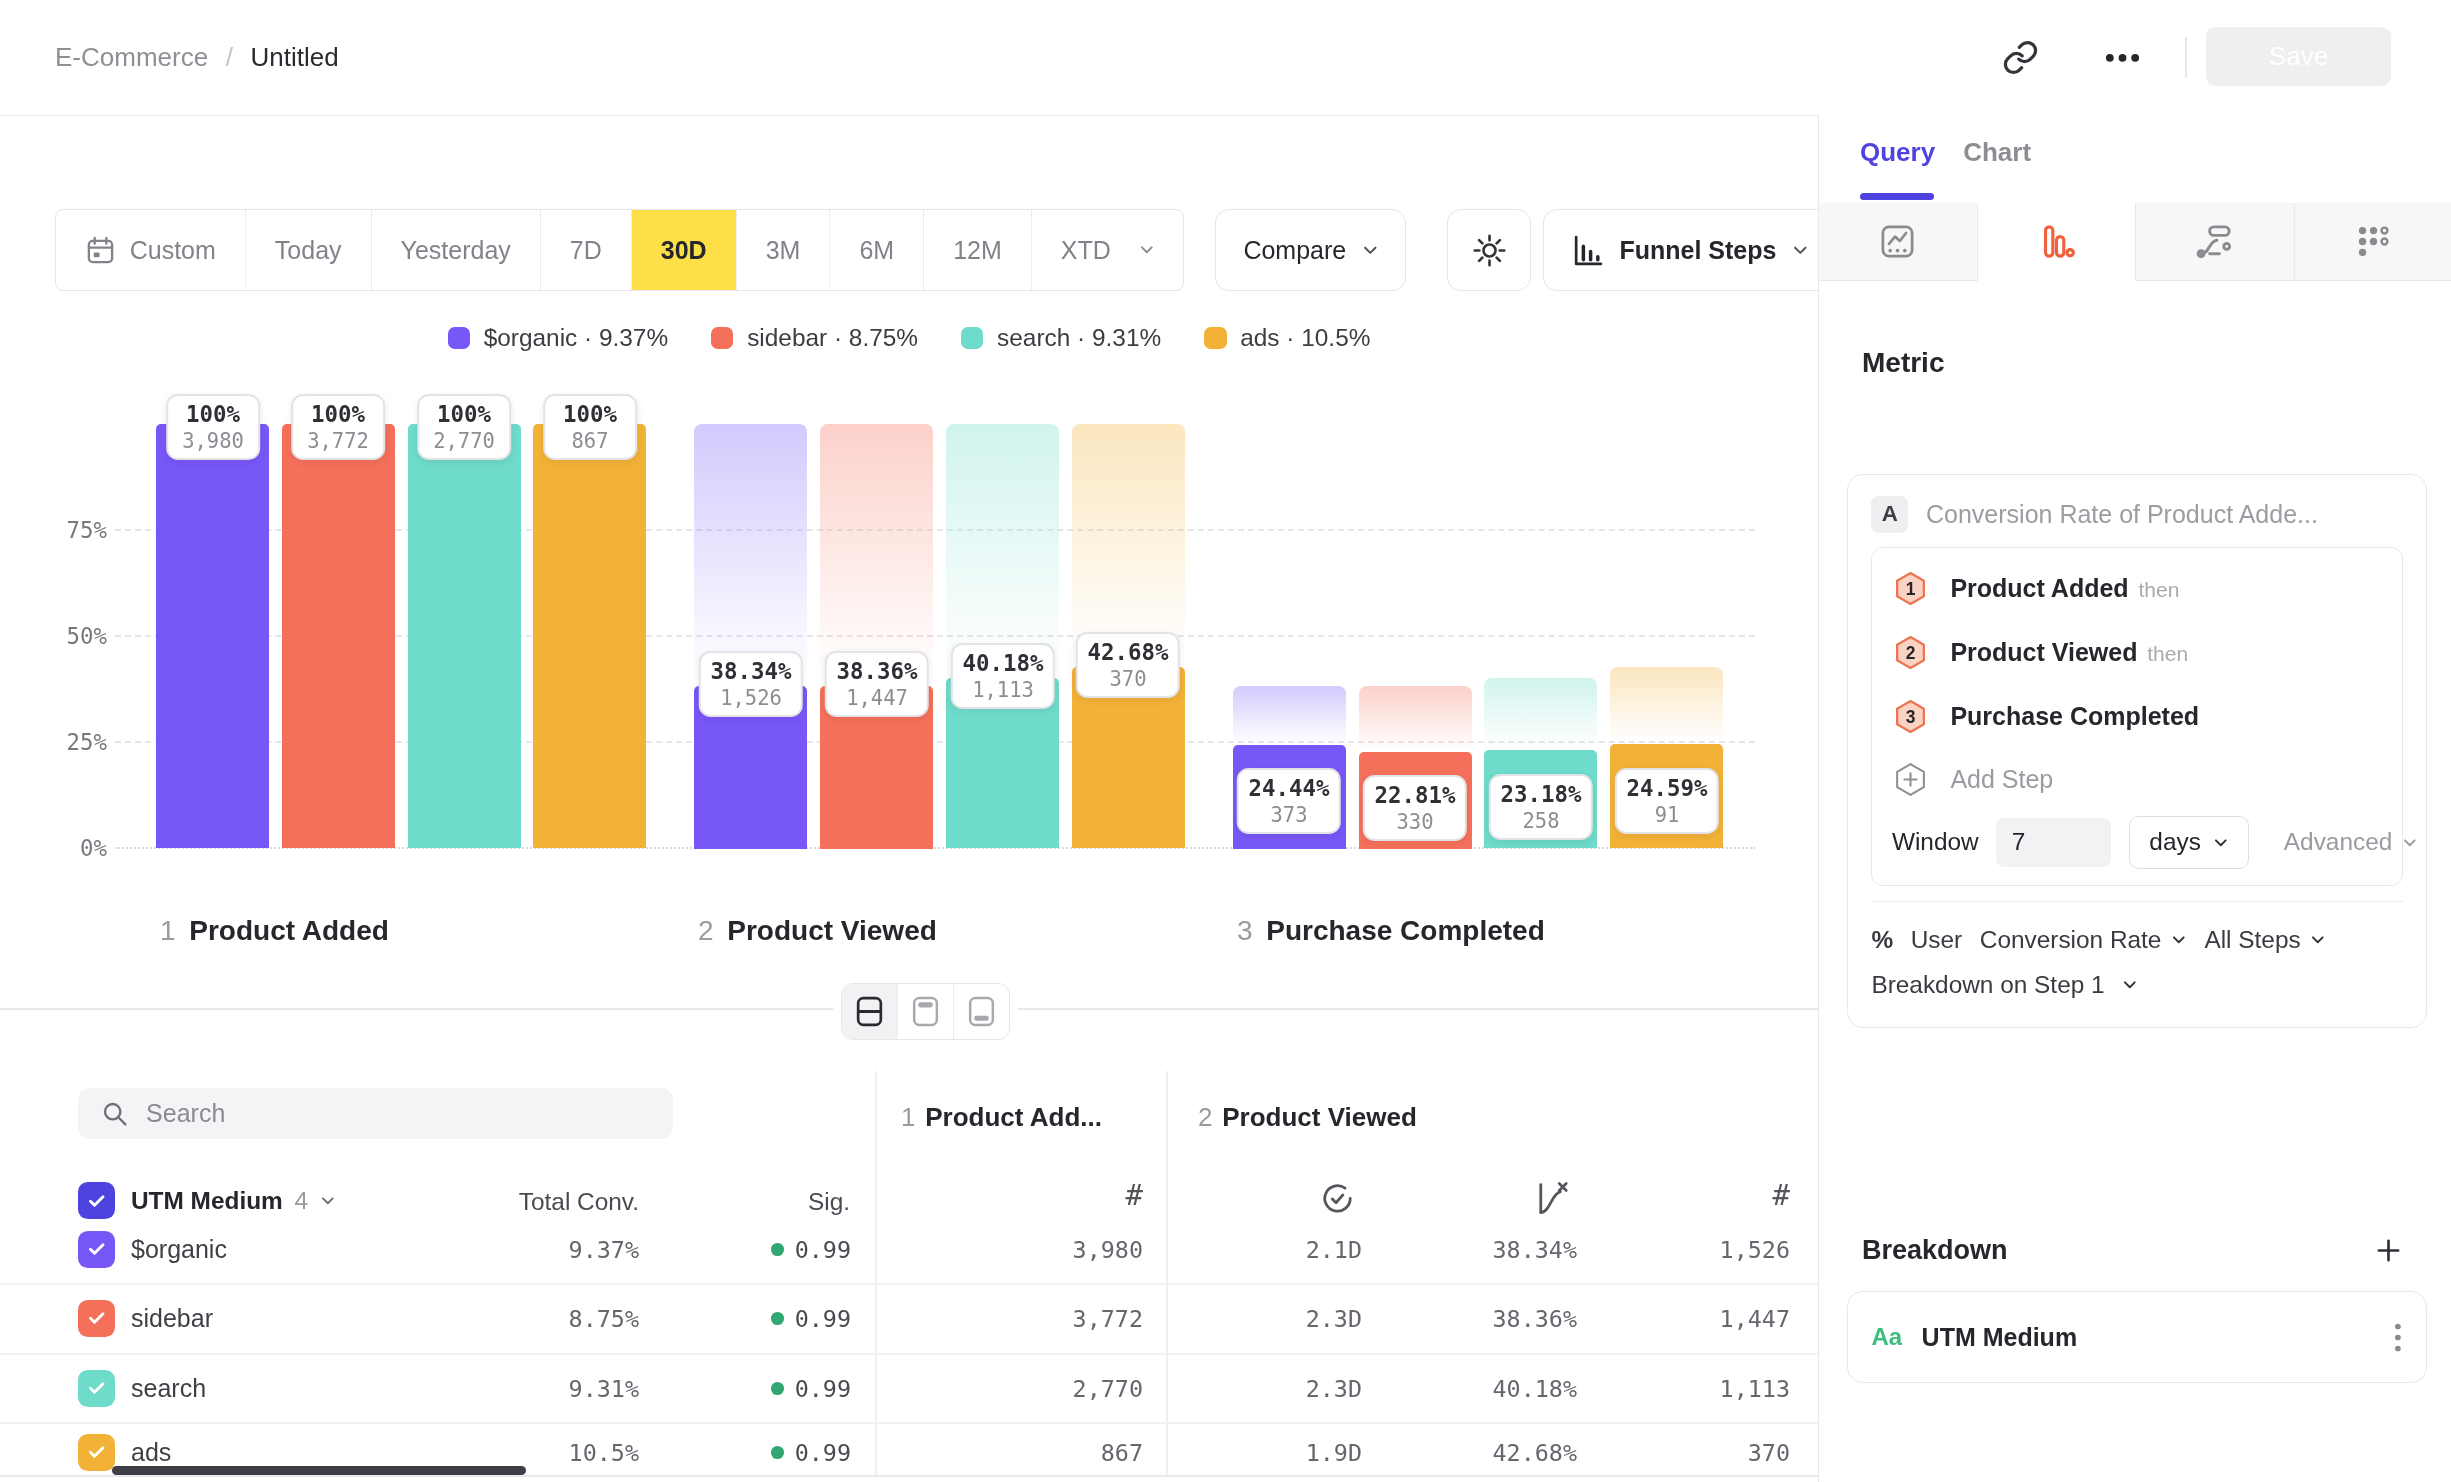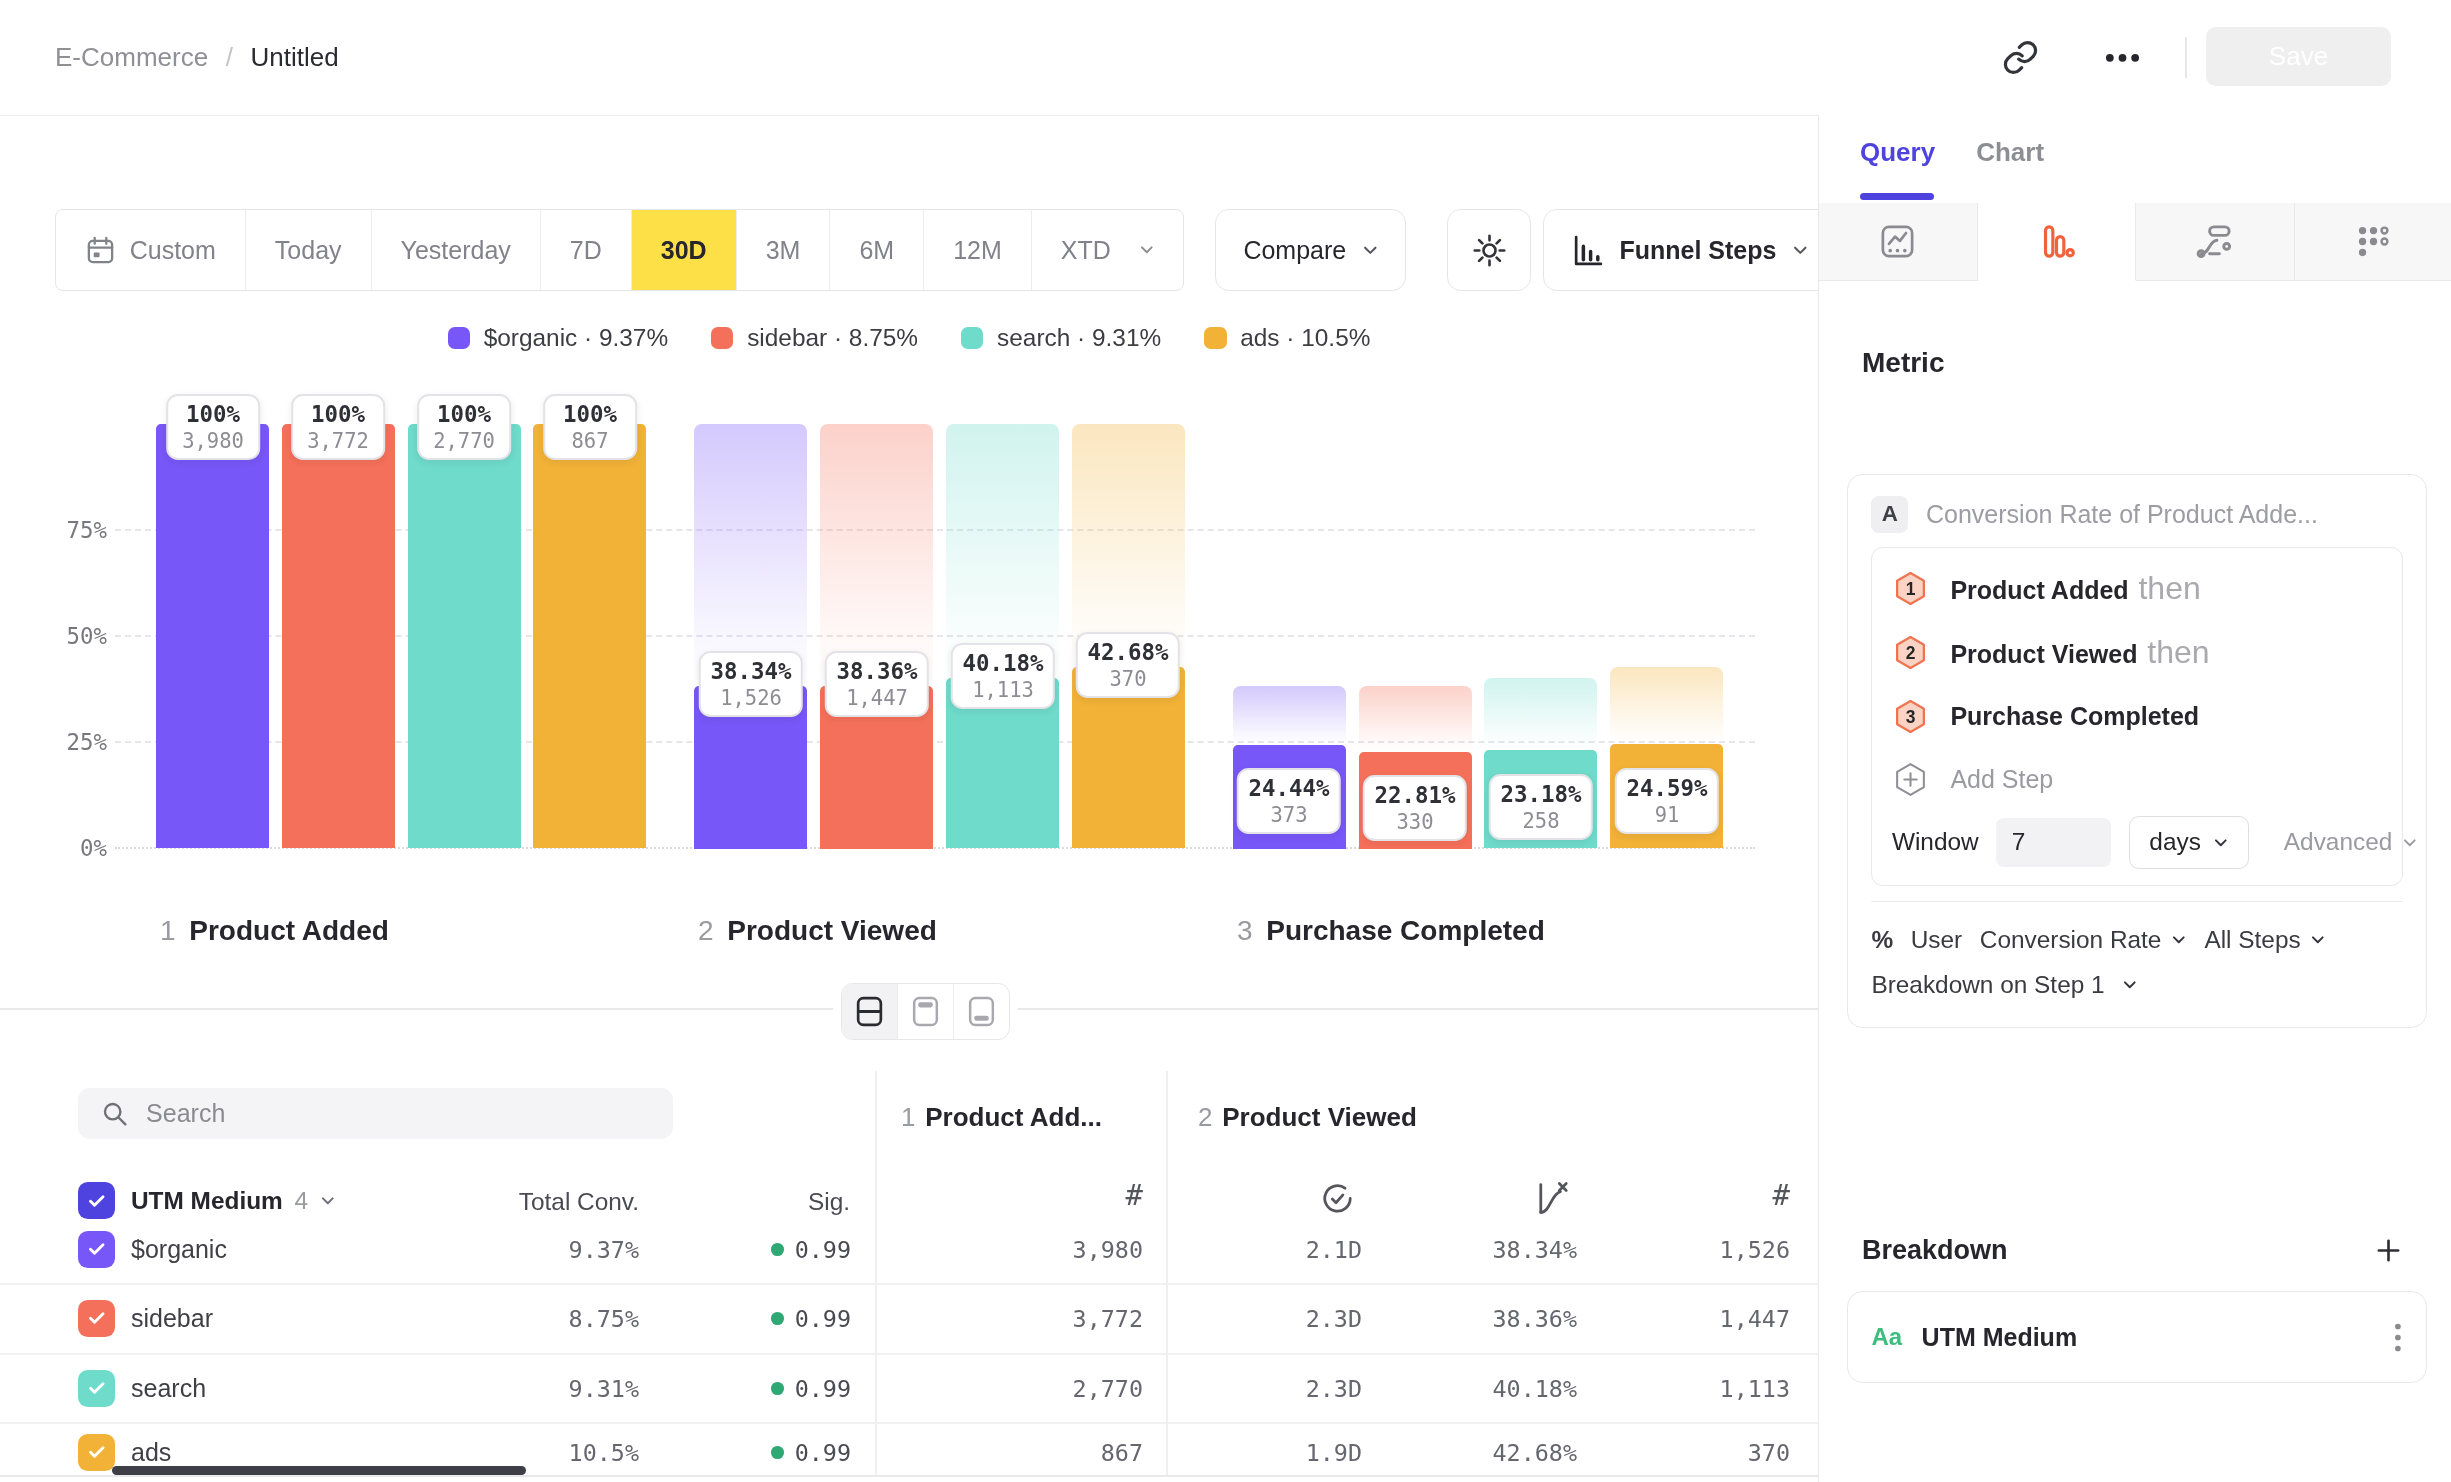--- a/index.html
+++ b/index.html
@@ -61,21 +61,21 @@
      border-bottom:1px solid #E9E9EB;border-right:1px solid #E9E9EB;cursor:pointer;color:#8A8A90;}
   .itab:last-child{border-right:none;}
   .itab.active{background:#fff;border-bottom:1px solid transparent;}
   .card{border:1px solid #E8E8EA;border-radius:15.6px;background:#fff;box-sizing:border-box;}
   #metric-card{position:absolute;left:28px;top:359px;width:580px;padding:17.6px 23.4px 19.5px;}
   .a-badge{width:37px;height:37px;border-radius:7.8px;background:#EFEFF1;color:#3F3F46;font-size:22.4px;font-weight:600;
      display:flex;align-items:center;justify-content:center;}
   #steps-card{border:1px solid #E8E8EA;border-radius:11.7px;margin-top:11.7px;padding:7.8px 19.5px 15.6px;}
   .step-row{height:64px;display:flex;align-items:center;gap:21.5px;cursor:pointer;}
   .step-label{font-size:25px;font-weight:600;color:#26262C;}
-  .step-suffix{font-size:32px;color:#A9A9AF;margin-left:9.8px;}
+  .step-suffix{font-size:21px;color:#A9A9AF;margin-left:9.8px;}
   .win-input{width:115px;height:49px;background:#F2F2F4;border:none;border-radius:7.8px;font-size:24.4px;color:#26262C;
      padding:0 15.6px;box-sizing:border-box;font-family:"Liberation Sans",sans-serif;outline:none;}
   .days-btn{height:53px;padding:0 19.5px;border:1px solid #DEDEE2;border-radius:9.8px;display:flex;align-items:center;gap:11.7px;
      font-size:24.4px;color:#26262C;background:#fff;cursor:pointer;}
   .measure{margin-top:15.6px;border-top:1px solid #ECECEF;padding-top:15.6px;}
   .m-row{height:45px;display:flex;align-items:center;gap:17.6px;font-size:24.4px;color:#3A3A41;}
   .sec-head{position:absolute;left:43px;right:49px;display:flex;align-items:center;justify-content:space-between;}
   #bd-card{position:absolute;left:28px;top:1176px;width:580px;height:92px;display:flex;align-items:center;padding:0 23.4px;box-sizing:border-box;}
 </style>
 </head>
@@ -437,21 +437,21 @@
   <div class="abs" style="left:1535px;top:1180px;">
     <svg width="37" height="37" viewBox="0 0 32 32" fill="none" stroke="#55555C" stroke-width="2.4" stroke-linecap="round" stroke-linejoin="round">
       <path d="M5 4v24h0"></path>
         <path d="M5 28c8 0 9-16 17-18"></path>
         <path d="M21 3l6 6M27 3l-6 6"></path>
     </svg>
   </div>
   <div class="abs mono" style="left:1692px;top:1178px;width:98px;text-align:right;font-size:29px;color:#55555C;">#</div>
 
   <div id="sidebar">
-    <div class="abs flex" style="left:41px;top:21.5px;gap:41px;justify-content:flex-end;">
+    <div class="abs flex" style="left:41px;top:21.5px;gap:28px;justify-content:flex-end;">
       <span class="sb-tab" style="color:#4E43DF;">Query</span>
       <span class="sb-tab" style="color:#8D8D94;">Chart</span>
     </div>
     <div class="abs" style="left:41px;top:78px;width:74px;height:6.8px;border-radius:3.9px;background:#4E43DF;"></div>
 
     <div id="tab-strip">
       <div class="itab">
         <span>
           <svg width="39" height="39" viewBox="0 0 32 32" fill="none" stroke="currentColor" stroke-width="2.2" stroke-linecap="round" stroke-linejoin="round">
             <rect x="4" y="4" width="24" height="24" rx="5"></rect>

